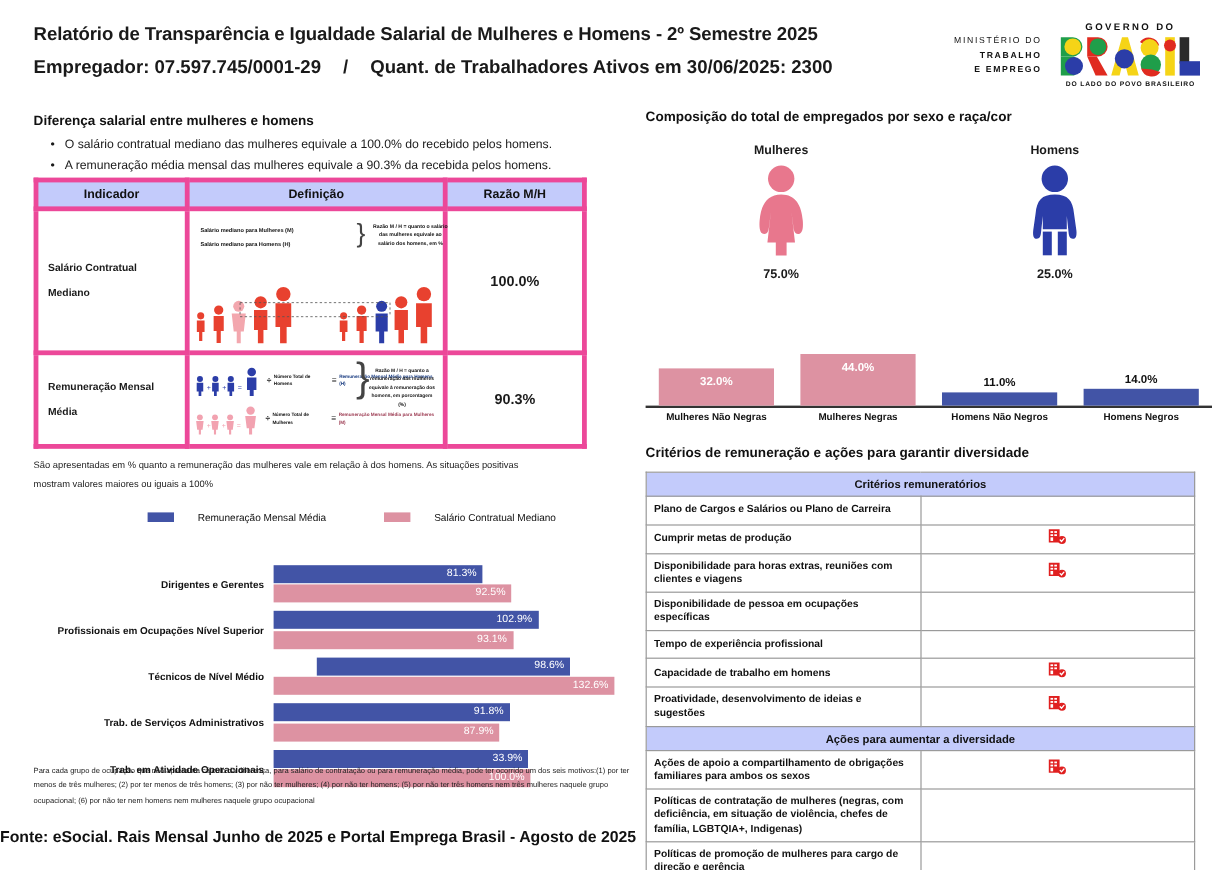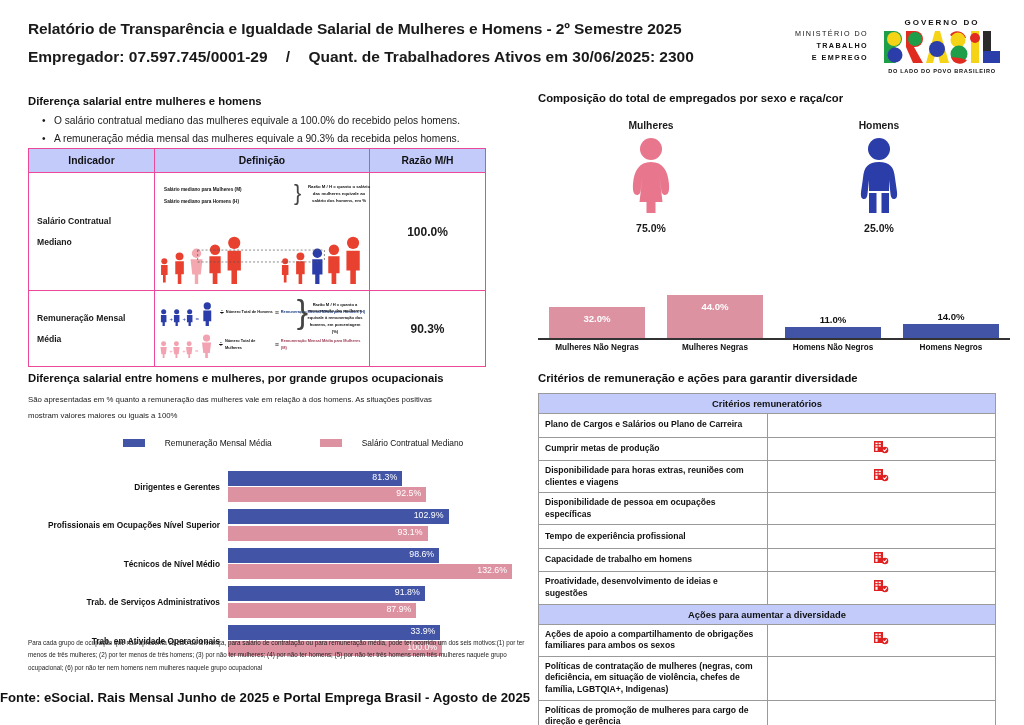--- a/index.html
+++ b/index.html
@@ -31,21 +31,21 @@
 
   
   .sec-title { font-size: 11.3px; font-weight: bold; color: #111; }
   .bullets { margin: 8px 0 0 0; padding: 0; list-style: none; }
   .bullets li { font-size: 10.2px; margin-bottom: 7px; padding-left: 26px; position: relative; }
   .bullets li:before { content: "•"; position: absolute; left: 14px; }
 
   
   .ind-table { position: absolute; left: 28px; top: 148px; width: 457px;
                border-collapse: collapse; table-layout: fixed; }
-  .ind-table th, .ind-table td { border: 1px solid #ec4899; }
+  .ind-table th, .ind-table td { border: 4px solid #ec4899; }
   .ind-table th { background: #c3cbfb; font-size: 10.3px; font-weight: bold; height: 24px; color: #111; }
   .col-ind { width: 126px; }
   .col-def { width: 215px; }
   .col-raz { width: 116px; }
   .ind-table td.ind-name { font-size: 8.6px; font-weight: bold; padding: 6px 8px; vertical-align: middle; line-height: 2.4; }
   .ind-table td.razao { font-size: 12px; font-weight: bold; text-align: center; vertical-align: middle; }
   .ind-table td.defi { padding: 4px 3px; vertical-align: middle; }
   .row1 { height: 118px; }
   .row2 { height: 76px; }
 
@@ -393,21 +393,20 @@
     </div>
     <div class="race-labels">
       <div class="race-lab">Mulheres Não Negras</div>
       <div class="race-lab">Mulheres Negras</div>
       <div class="race-lab">Homens Não Negros</div>
       <div class="race-lab">Homens Negros</div>
     </div>
   </div>
 
   <div class="occ">
-    <div class="sec-title">Diferença salarial entre homens e mulheres, por grande grupos ocupacionais</div>
     <div class="occ-sub">
       <div>São apresentadas em % quanto a remuneração das mulheres vale em relação à dos homens. As situações positivas</div>
       <div>mostram valores maiores ou iguais a 100%</div>
     </div>
     <div class="legend">
       <div class="legend-item">
         <span class="legend-swatch sw-blue"></span>
         <span>Remuneração Mensal Média</span>
       </div>
       <div class="legend-item">
@@ -436,21 +435,21 @@
           <span class="occ-val">102.9%</span>
         </div>
         <div class="occ-bar pink" style="width:66.5%;">
           <span class="occ-val">93.1%</span>
         </div>
       </div>
     </div>
     <div class="occ-row">
       <div class="occ-name">Técnicos de Nível Médio</div>
       <div class="occ-bars">
-        <div class="occ-bar blue" style="width:70.4%;">
+        <div class="occ-bar blue" style="width:70.4%;margin-left:36px;">
           <span class="occ-val">98.6%</span>
         </div>
         <div class="occ-bar pink" style="width:94.7%;">
           <span class="occ-val">132.6%</span>
         </div>
       </div>
     </div>
     <div class="occ-row">
       <div class="occ-name">Trab. de Serviços Administrativos</div>
       <div class="occ-bars">

